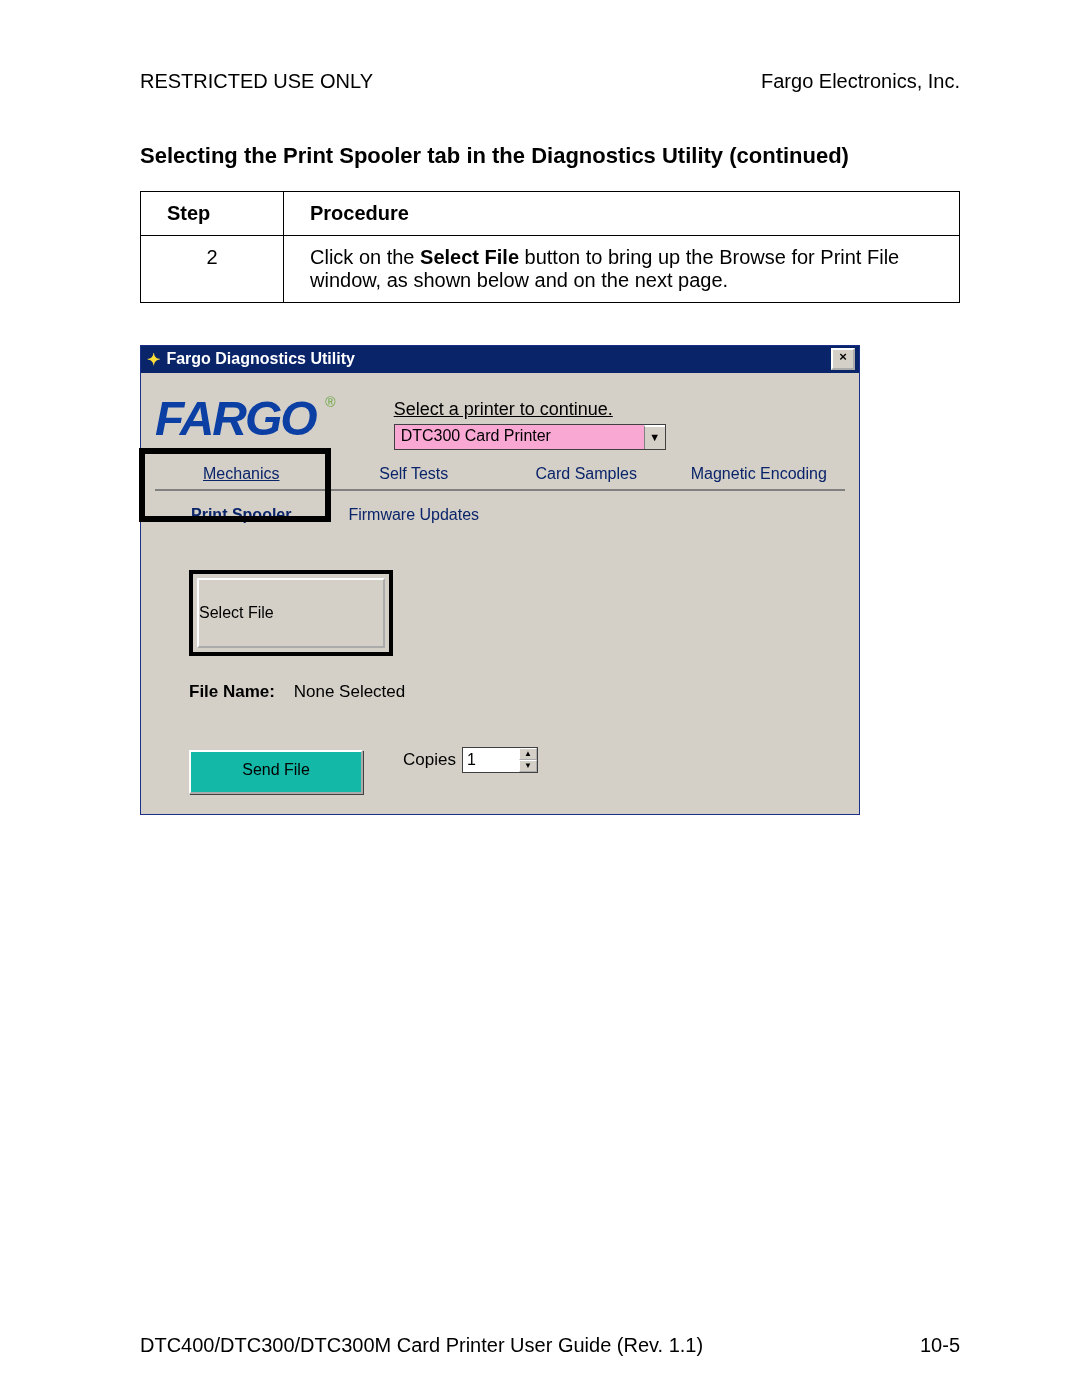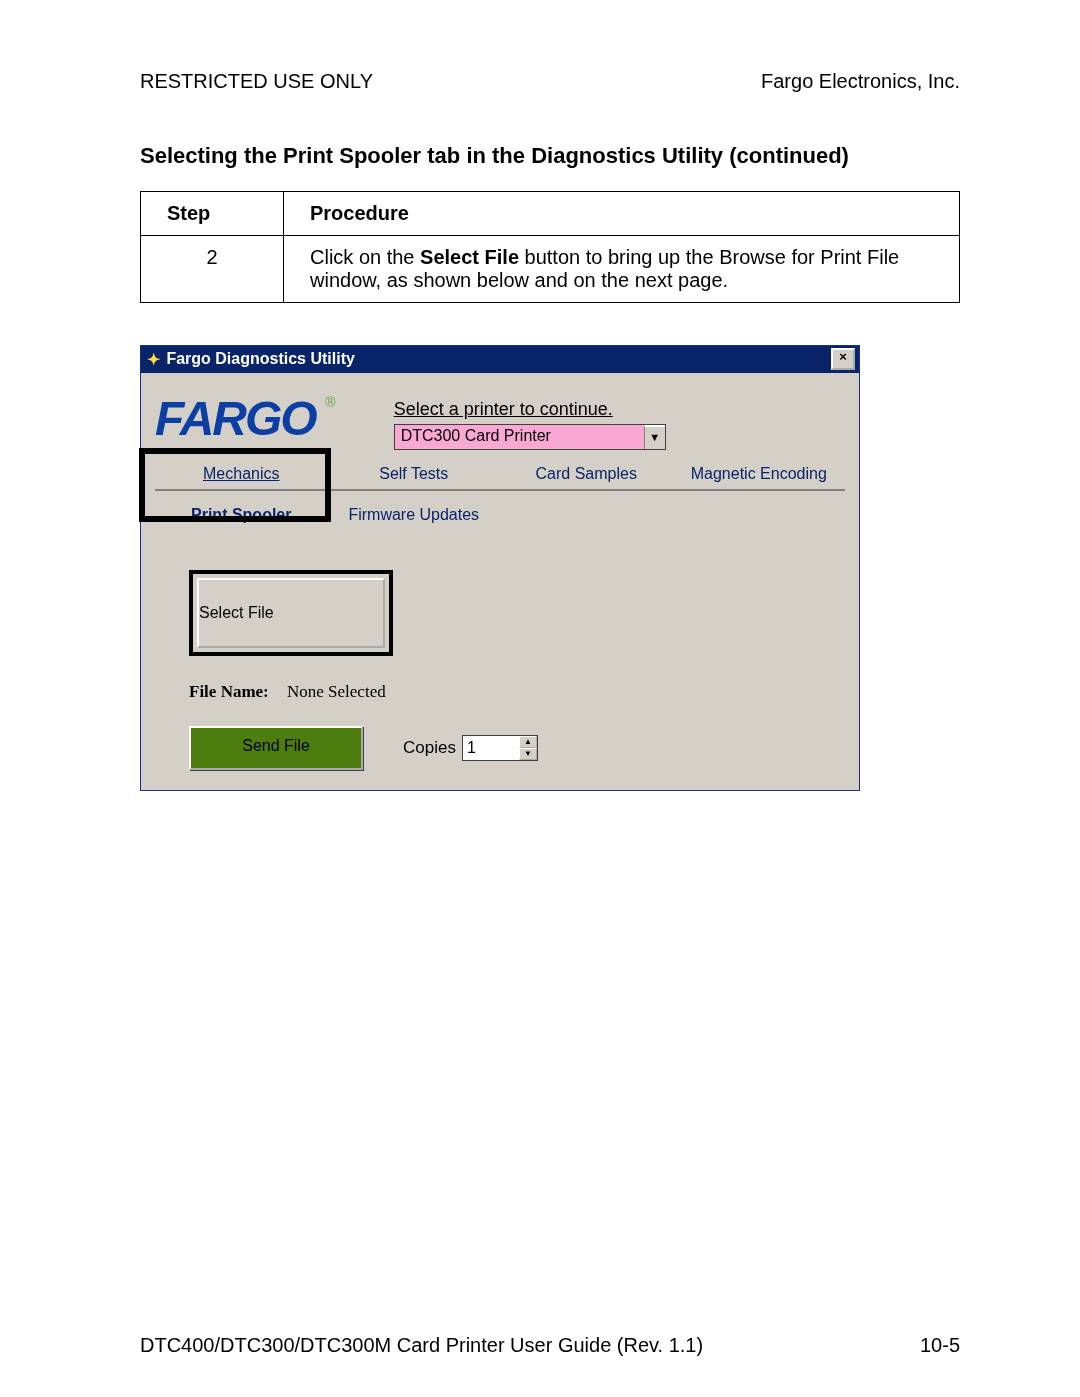--- a/index.html
+++ b/index.html
@@ -156,44 +156,44 @@
     position:absolute;
     border:6px solid #000;
     pointer-events:none;
   }
 
   .tab-content{
     padding:40px 18px 20px 34px;
   }
   .btn3d{
     display:inline-block;
-    background:#4d7c0f;
+    background:#14b8a6;
     border:2px outset #fff;
     box-shadow:1px 1px 0 #404040;
     font-size:16px;
     text-align:center;
+    margin-top:24px;
   }
   .select-file-btn{
     width:196px;
     height:78px;
     line-height:78px;
     border:4px solid #000;
     background:#d4d0c8;
     position:relative;
   }
   .select-file-btn .inner{
     position:absolute;
     inset:4px;
     border:2px outset #fff;
     line-height:66px;
   }
   .file-row{
     margin-top:26px;
     font-size:17px;
-    font-family:Liberation Serif, serif;
   }
   .file-row .lbl{font-weight:bold;margin-right:14px;}
   .send-row{
     margin-top:24px;
     display:flex;
     align-items:center;
     gap:40px;
   }
   .send-btn{
     width:170px;

